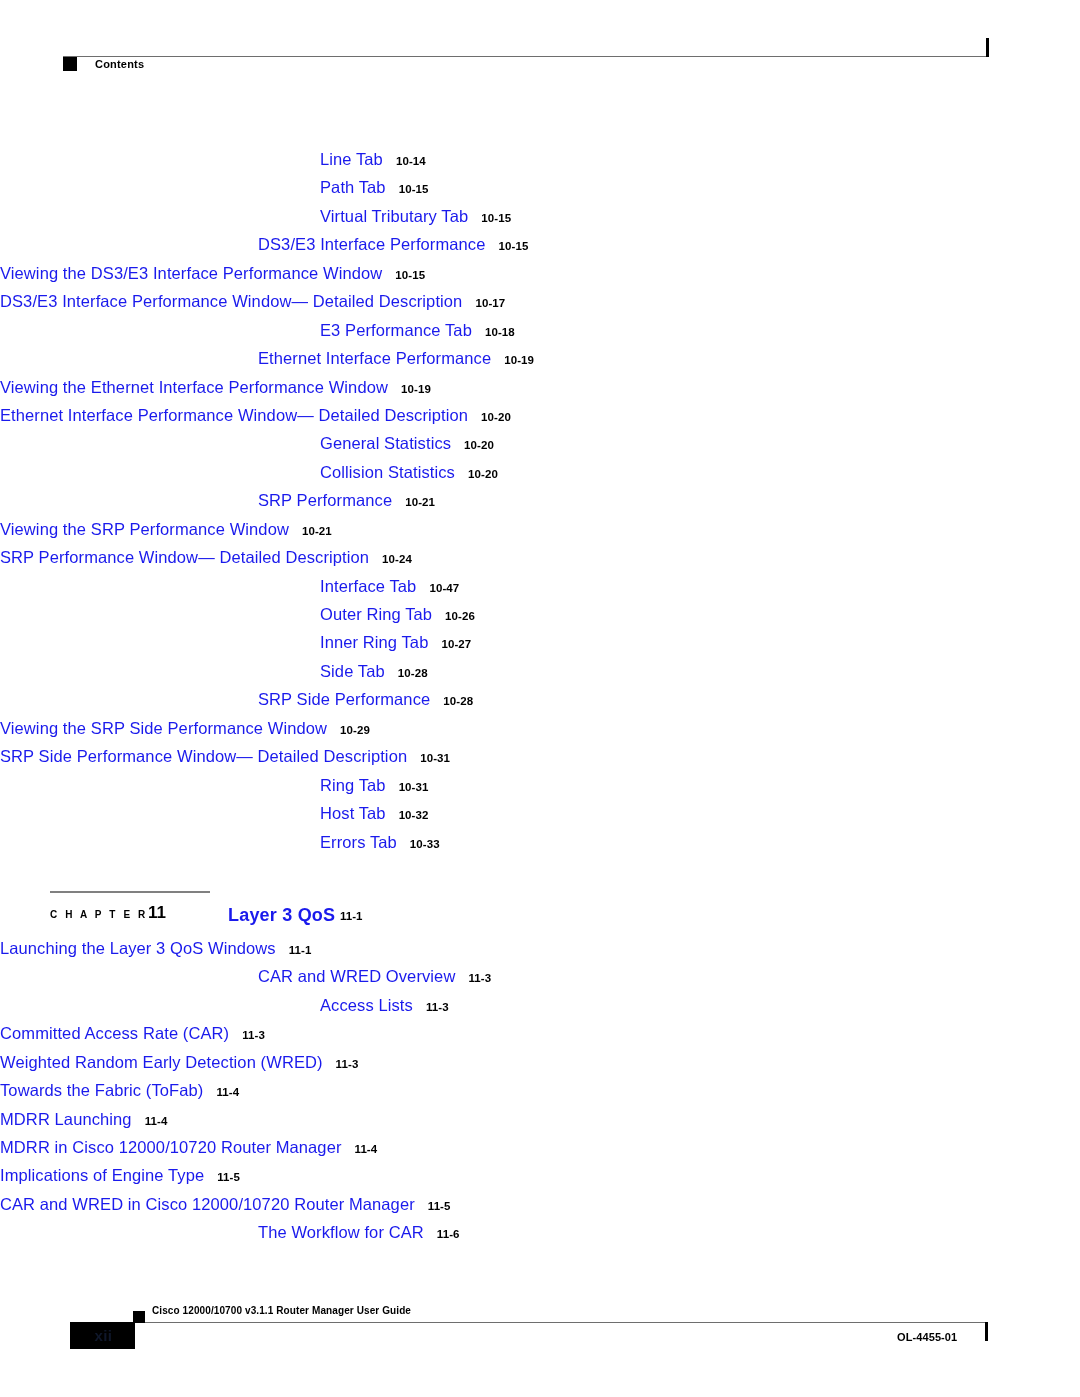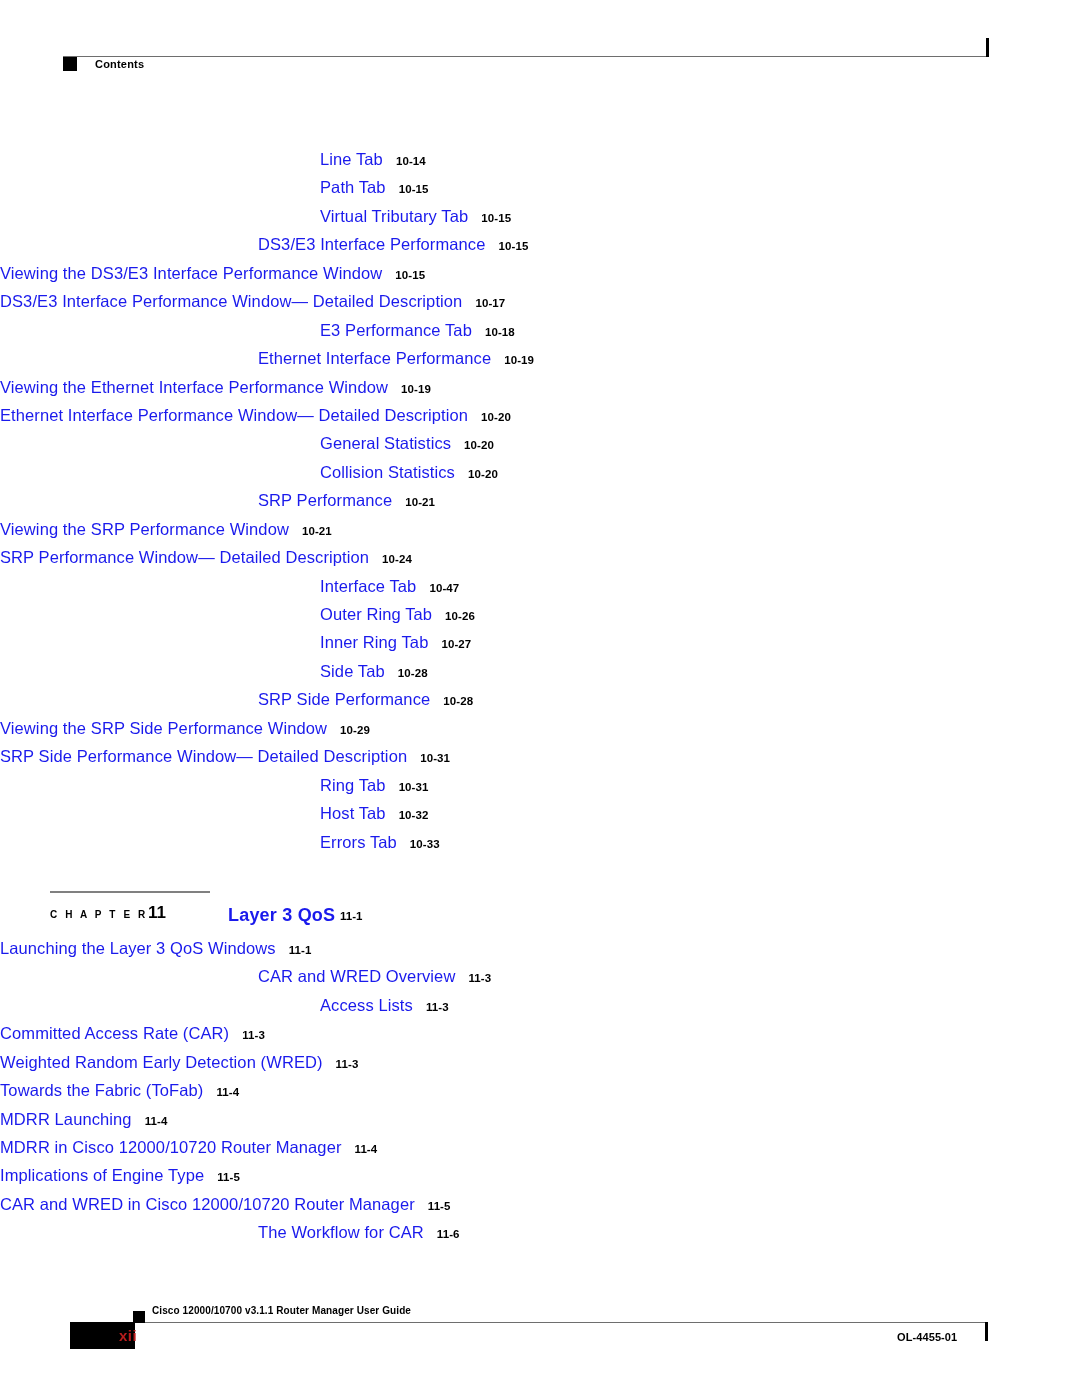--- a/index.html
+++ b/index.html
@@ -185,22 +185,22 @@
     height: 27px;
     background: #000000;
   }
   .footer-pagenum {
     position: absolute;
     left: 70px;
     top: 1322px;
     width: 67px;
     height: 27px;
     line-height: 27px;
-    text-align: right;
-    color: #b91c1c;
+    text-align: center;
+    color: #0f172a;
     font-size: 15px;
     font-weight: bold;
     letter-spacing: 0.4px;
   }
   .footer-guide {
     position: absolute;
     left: 152px;
     top: 1305px;
     font-size: 10px;
     font-weight: bold;

